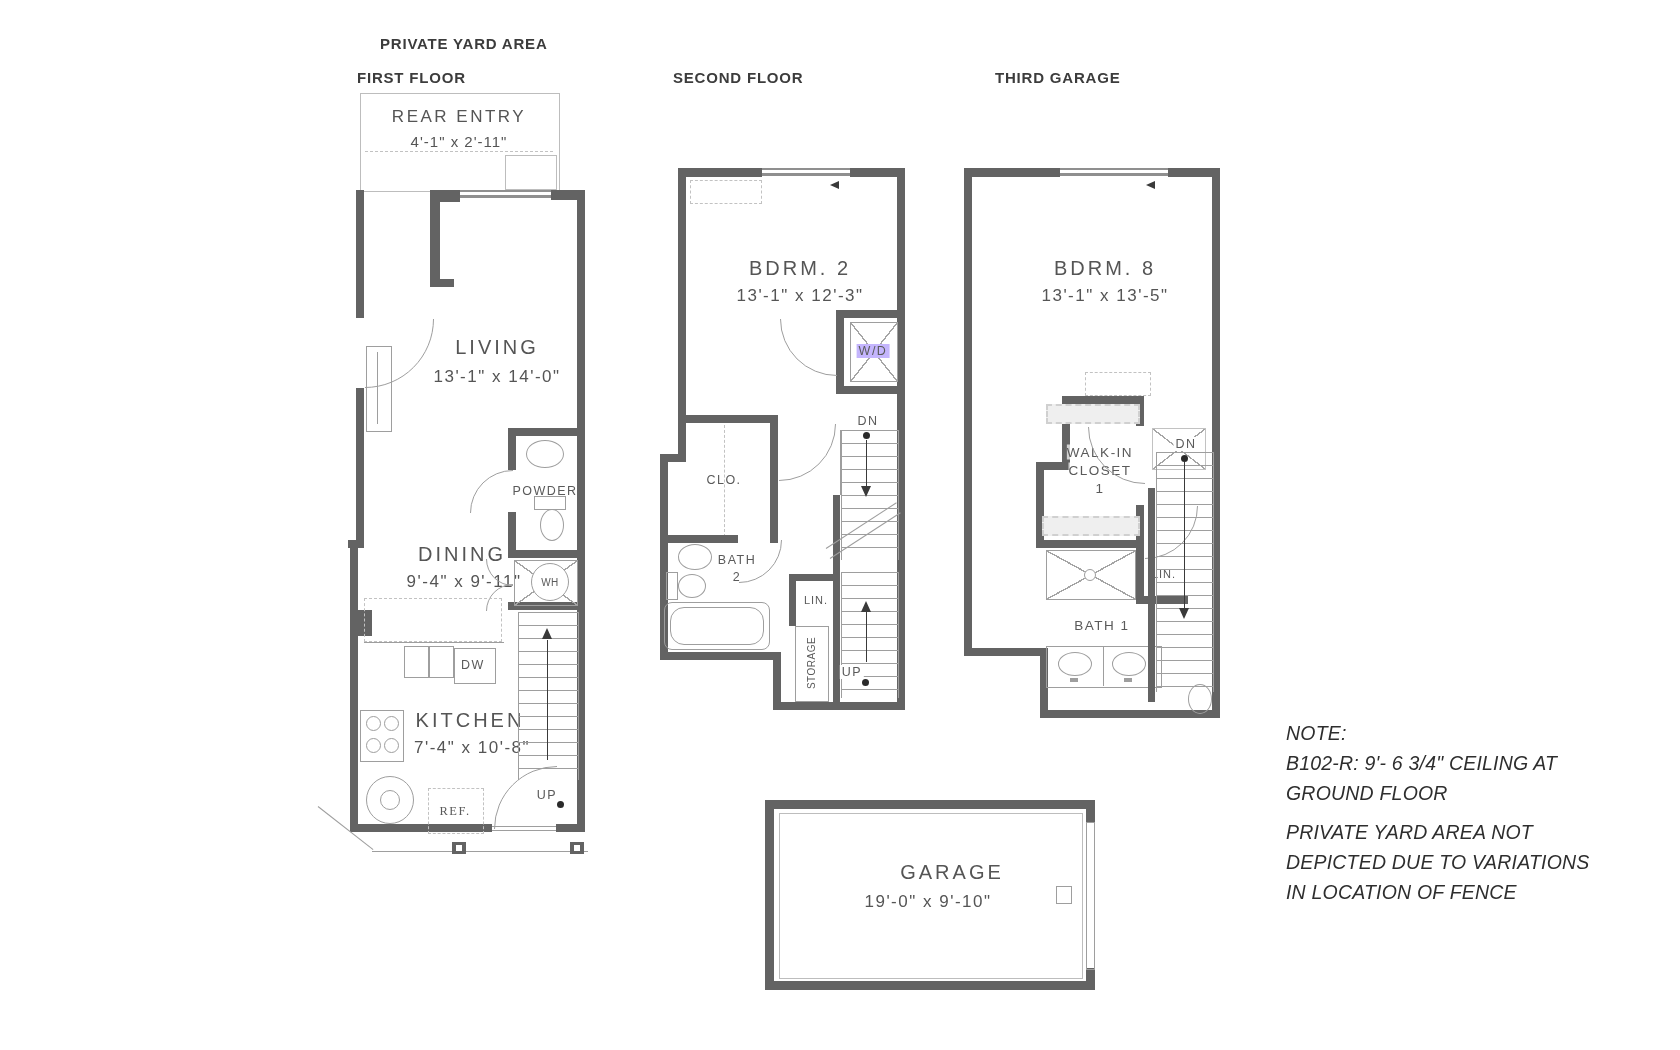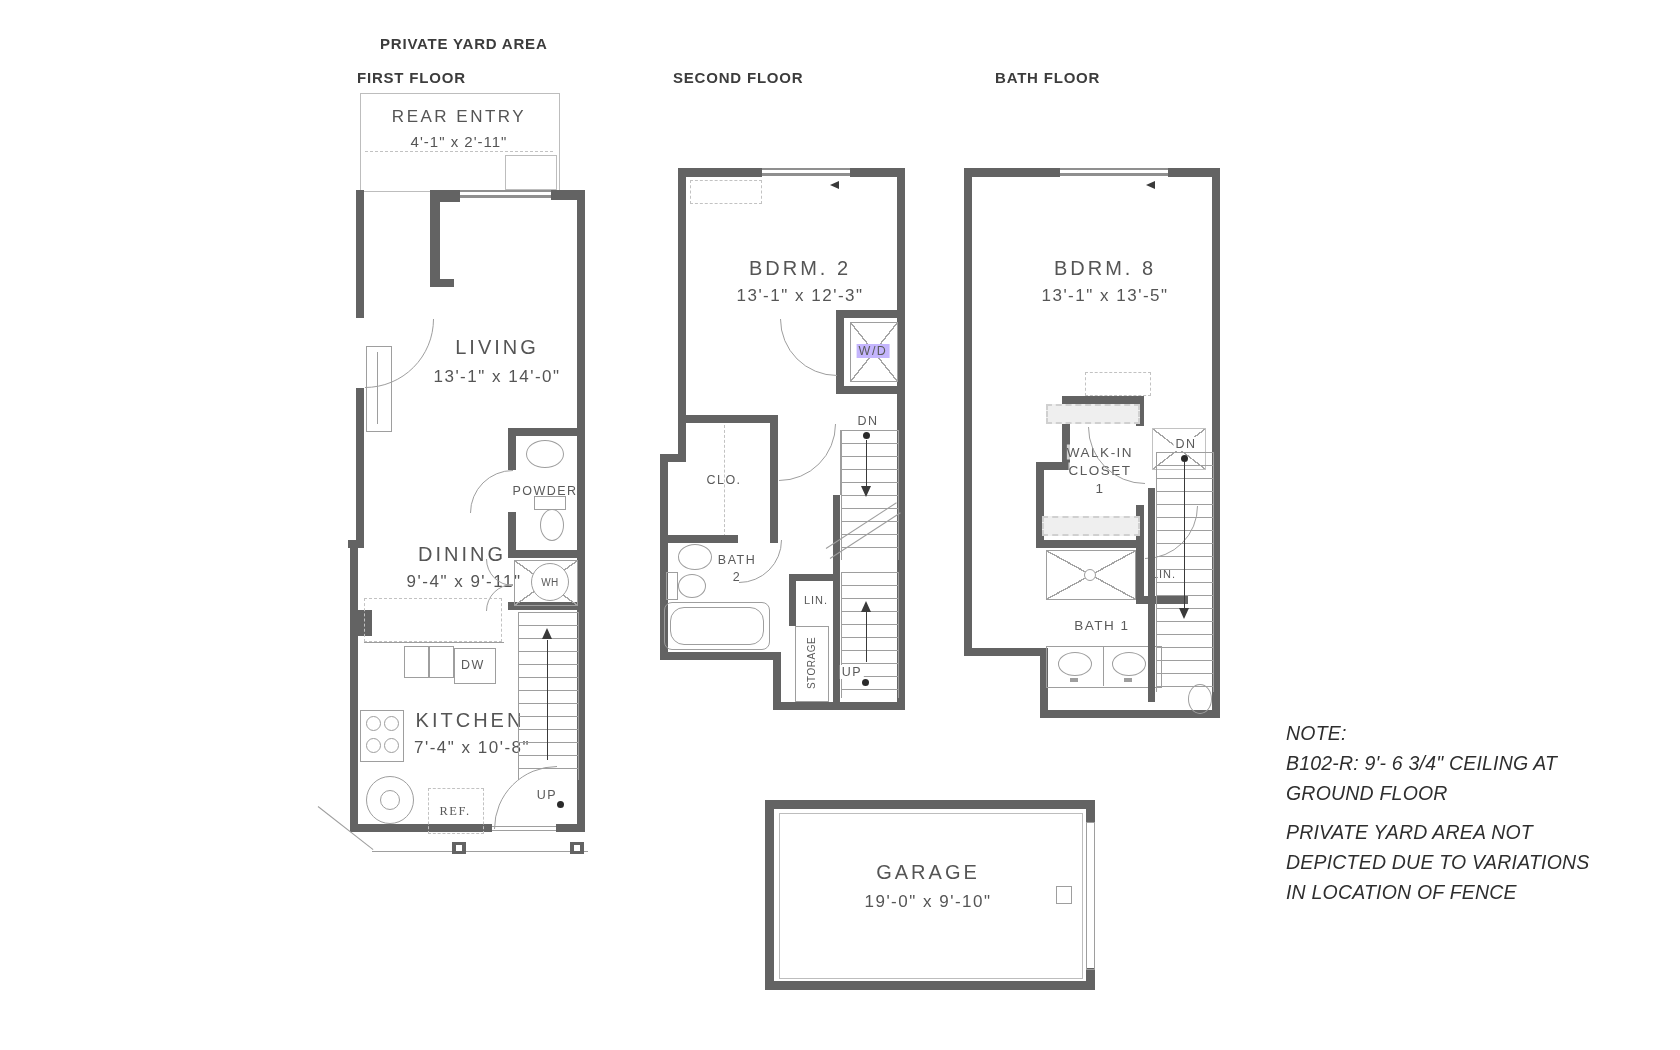--- a/index.html
+++ b/index.html
@@ -44,21 +44,21 @@
   .notes .gap{height:9px;}
 </style>
 </head>
 <body>
 
 <div id="canvas">
 
   <div class="ttl" style="left:380px;top:35px;">PRIVATE YARD AREA</div>
   <div class="ttl" style="left:357px;top:69px;">FIRST FLOOR</div>
   <div class="ttl" style="left:673px;top:69px;">SECOND FLOOR</div>
-  <div class="ttl" style="left:995px;top:69px;">BATH FLOOR</div>
+  <div class="ttl" style="left:995px;top:69px;">THIRD GARAGE</div>
 
   <div>
 
     <div class="lite" style="left:360px;top:93px;width:198px;height:97px;"></div>
     <div class="abs" style="left:365px;top:151px;width:188px;height:0;border-top:1px dashed #c2c2c2;"></div>
     <div class="lite" style="left:505px;top:155px;width:50px;height:33px;"></div>
     <div class="rm-md ctr" style="left:459px;top:117px;">REAR ENTRY</div>
     <div class="dim-md ctr" style="left:459px;top:141px;">4'-1" x 2'-11"</div>
 
     <div class="w" style="left:430px;top:190px;width:30px;height:12px;"></div>
@@ -254,21 +254,21 @@
 
   <div>
     <div class="w" style="left:765px;top:800px;width:330px;height:9px;"></div>
     <div class="w" style="left:765px;top:981px;width:330px;height:9px;"></div>
     <div class="w" style="left:765px;top:800px;width:9px;height:190px;"></div>
     <div class="w" style="left:1086px;top:800px;width:9px;height:22px;"></div>
     <div class="w" style="left:1086px;top:968px;width:9px;height:22px;"></div>
     <div class="tl" style="left:1086px;top:822px;width:7px;height:146px;"></div>
     <div class="lite" style="left:779px;top:813px;width:302px;height:164px;"></div>
     <div class="tl" style="left:1056px;top:886px;width:14px;height:16px;"></div>
-    <div class="room ctr" style="left:928px;top:872px;">GARAGE</div>
+    <div class="room ctr" style="left:952px;top:872px;">GARAGE</div>
     <div class="dim ctr" style="left:928px;top:902px;">19'-0" x 9'-10"</div>
   </div>
 
   <div class="notes">
     <div>NOTE:</div>
     <div>B102-R: 9'- 6 3/4" CEILING AT</div>
     <div>GROUND FLOOR</div>
     <div class="gap"></div>
     <div>PRIVATE YARD AREA NOT</div>
     <div>DEPICTED DUE TO VARIATIONS</div>

